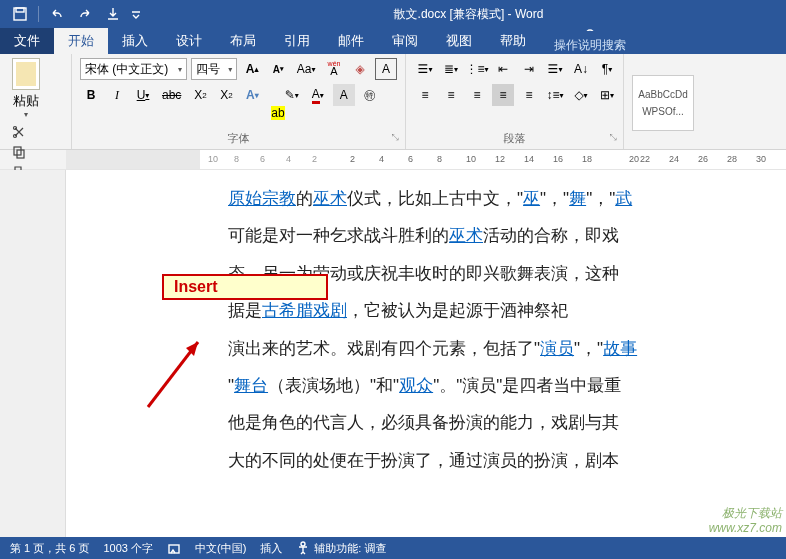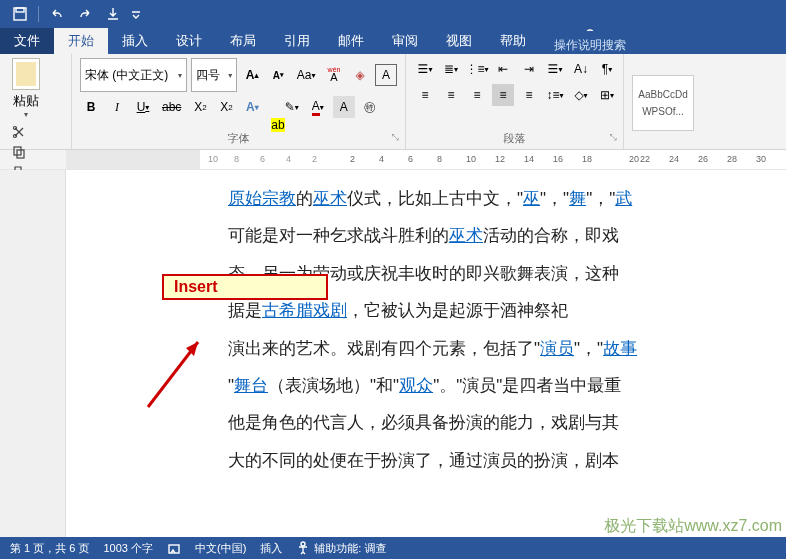--- a/index.html
+++ b/index.html
@@ -20,21 +20,21 @@
 .tellme { display: flex; align-items: center; gap: 6px; color: #cfe0f5; font-size: 12px; flex-direction: column; }
 
 
 .ribbon { height: 96px; background: #f3f3f3; border-bottom: 1px solid #d4d4d4; display: flex; position: relative; }
 .rgroup { border-right: 1px solid #d8d8d8; display: flex; flex-direction: column; padding: 4px 8px 2px 8px; }
 .rgroup .controls { flex: 1; display: flex; flex-direction: column; gap: 4px; }
 .rgroup .label { height: 16px; font-size: 11px; color: #666; text-align: center; position: relative; }
 .rgroup .label .dlg { position: absolute; right: -4px; top: 1px; width: 12px; height: 12px; font-size: 9px; color: #888; cursor: pointer; }
 .row { display: flex; align-items: center; gap: 4px; }
 .ctrl { height: 22px; min-width: 22px; display: flex; align-items: center; justify-content: center; font-size: 12px; border: 1px solid transparent; cursor: pointer; padding: 0 3px; }
-.combo { border: 1px solid #ababab; background: #fff; height: 22px; display: flex; align-items: center; padding: 16px 4px; font-size: 12px; }
+.combo { border: 1px solid #ababab; background: #fff; height: 22px; display: flex; align-items: center; padding: 4px 4px; font-size: 12px; }
 .combo .dd { margin-left: auto; font-size: 8px; color: #555; }
 .clipboard-big { display: flex; gap: 4px; }
 .paste { display: flex; flex-direction: column; align-items: center; width: 36px; }
 .paste .icon { width: 28px; height: 32px; background: #fff; border: 1px solid #bba; position: relative; }
 .paste .icon::after { content:""; position:absolute; left:3px; top:3px; right:3px; bottom:3px; background:#f5e6b3; }
 .paste .text { font-size: 13px; margin-top: 2px; }
 .small-col { display: flex; flex-direction: column; gap: 2px; }
 .small-btn { width: 22px; height: 18px; display: flex; align-items: center; justify-content: center; font-size: 11px; cursor: pointer; }
 .font-aa { font-weight: bold; }
 .styles-preview { width: 62px; height: 56px; border: 1px solid #ccc; background: #fff; display: flex; flex-direction: column; align-items: center; justify-content: center; font-size: 10px; color: #555; }
@@ -53,21 +53,21 @@
 .vruler { width: 20px; background: #fff; }
 .leftmargin { width: 114px; background: #fff; }
 .page { flex: 1; background: #fff; padding: 10px 0 0 28px; font-size: 17px; line-height: 2.2; color: #222; font-family: SimSun, serif; overflow: hidden; }
 .page a { color: #0563c1; text-decoration: underline; }
 
 
 .callout { position: absolute; left: 162px; top: 274px; width: 166px; height: 26px; background: #ffffcc; border: 2px solid #cc0000; display: flex; align-items: center; padding-left: 10px; font-size: 16px; font-weight: bold; color: #cc0000; font-family: Arial, sans-serif; }
 .arrow { position: absolute; left: 128px; top: 332px; width: 90px; height: 90px; pointer-events: none; }
 
 
-.watermark { position: absolute; right: 4px; bottom: 24px; font-size: 16px; color: #8db36f; display: flex; flex-direction: row; align-items: flex-end; line-height: 1.2; }
+.watermark { position: absolute; right: 4px; bottom: 24px; font-size: 12px; color: #8db36f; display: flex; flex-direction: column; align-items: flex-end; line-height: 1.2; font-style: italic; }
 
 
 .statusbar { position: absolute; bottom: 0; left: 0; right: 0; height: 22px; background: #2b579a; color: #fff; font-size: 11px; display: flex; align-items: center; gap: 14px; padding: 0 10px; }
 .statusbar .item { display: flex; align-items: center; gap: 4px; cursor: pointer; }
 
 svg { display: block; }
 .icon-stroke { stroke: #fff; stroke-width: 1.4; fill: none; }
 .dark-stroke { stroke: #444; stroke-width: 1.2; fill: none; }
 </style>
 </head>
@@ -96,20 +96,21 @@
       <svg width="14" height="14">
           <path d="M7 1v8M4 6l3 3 3-3M2 12h10" class="icon-stroke"></path>
         </svg>
     </div>
     <div class="qa-btn" style="width:14px;">
       <svg width="10" height="10">
           <path d="M1 3h8M2 6l3 3 3-3" class="icon-stroke"></path>
         </svg>
     </div>
   </div>
+  <div class="title-text">散文.docx [兼容模式] - Word</div>
 </div>
 
 <div class="tabs">
   <div class="tab file">文件</div>
   <div class="tab active">开始</div>
   <div class="tab">插入</div>
   <div class="tab">设计</div>
   <div class="tab">布局</div>
   <div class="tab">引用</div>
   <div class="tab">邮件</div>

